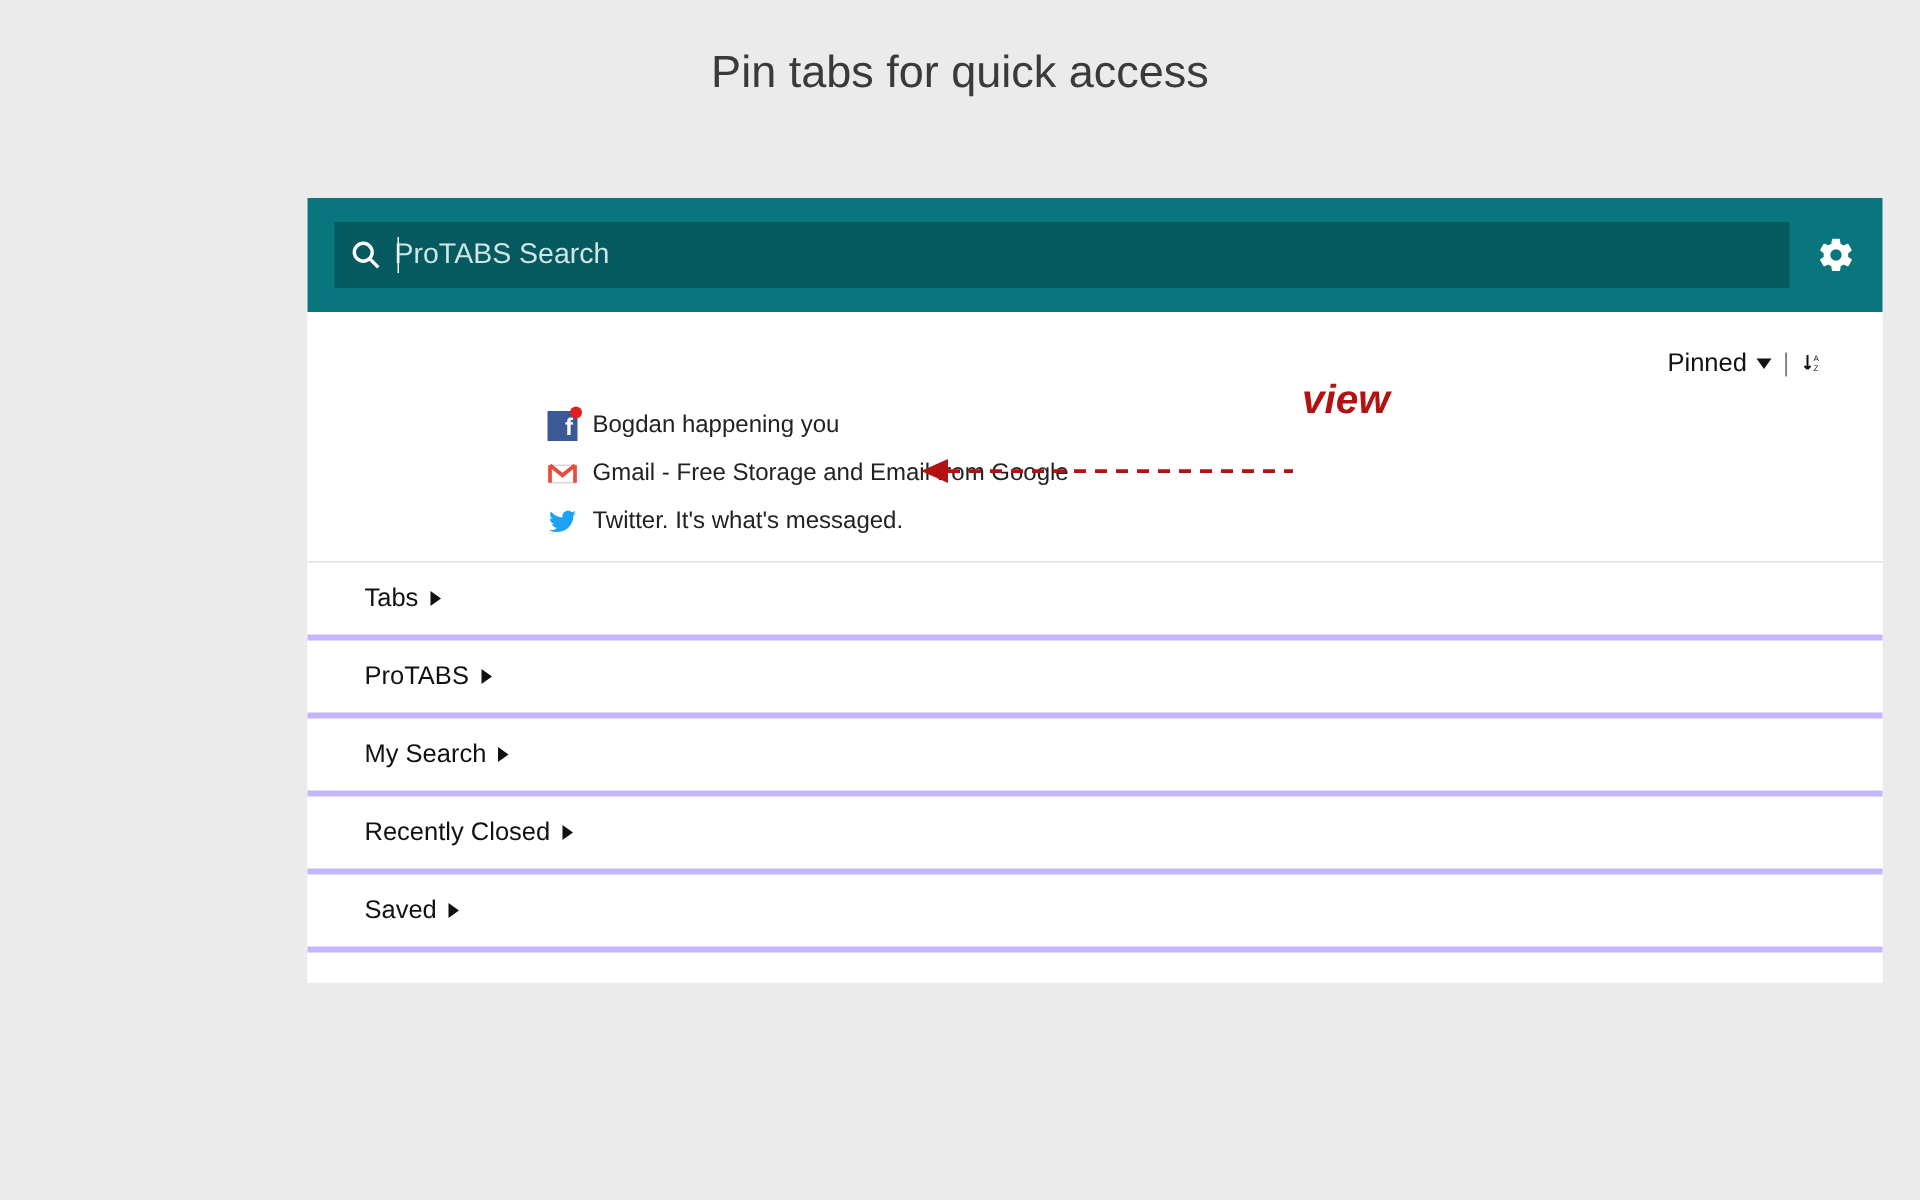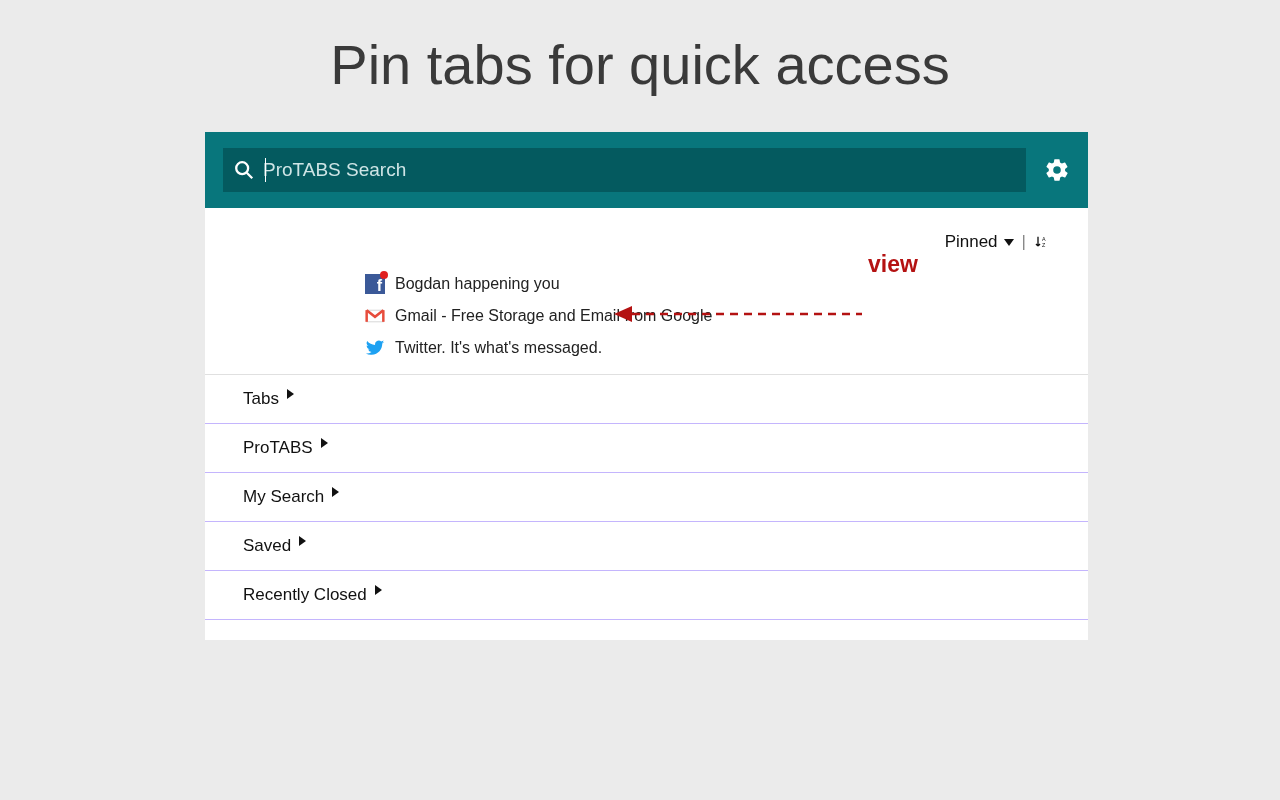--- a/index.html
+++ b/index.html
@@ -6,30 +6,30 @@
   body {
     background: #ebebeb;
     font-family: "Segoe UI", Arial, sans-serif;
     width: 1280px;
     height: 800px;
     overflow: hidden;
     position: relative;
   }
   .page-title {
     text-align: center;
-    font-size: 56px;
+    font-size: 30px;
     font-weight: 300;
     color: #3a3a3a;
     margin-top: 32px;
   }
   .app-window {
     position: absolute;
     left: 205px;
     top: 132px;
-    width: 883px;
+    width: 1050px;
     background: #fff;
   }
   .header-bar {
     background: #08767c;
     padding: 16px 18px;
     display: flex;
     align-items: center;
     gap: 18px;
   }
   .search-box {
@@ -160,33 +160,34 @@
     align-items: center;
     justify-content: center;
   }
   .twitter-icon {
     color: #1da1f2;
   }
   .collapsed-section {
     padding: 14px 38px;
     font-size: 17px;
     color: #111;
-    border-bottom: 1px solid #c4b5fd;
+    border-bottom: 4px solid #c4b5fd;
     cursor: pointer;
     display: flex;
-    align-items: flex-start;
+    align-items: center;
   }
   .annotation {
     position: absolute;
     color: #b41212;
     font-weight: 600;
-    font-size: 23px;
+    font-size: 27px;
     line-height: 1.15;
     text-align: left;
     pointer-events: none;
+    font-style: italic;
   }
   .annotation-text {
     position: absolute;
     left: 868px;
     top: 251px;
     width: 160px;
   }
   .arrow-svg {
     position: absolute;
     left: 612px;
@@ -266,25 +267,25 @@
     </div>
     <div class="collapsed-section">
       <span class="section-label">ProTABS</span>
       <span class="caret-right"></span>
     </div>
     <div class="collapsed-section">
       <span class="section-label">My Search</span>
       <span class="caret-right"></span>
     </div>
     <div class="collapsed-section">
+      <span class="section-label">Recently Closed</span>
+      <span class="caret-right"></span>
+    </div>
+    <div class="collapsed-section">
       <span class="section-label">Saved</span>
-      <span class="caret-right"></span>
-    </div>
-    <div class="collapsed-section">
-      <span class="section-label">Recently Closed</span>
       <span class="caret-right"></span>
     </div>
 
   </div>
 </div>
 
 <svg class="arrow-svg" viewBox="0 0 260 24">
   <line x1="20" y1="12" x2="250" y2="12" stroke="#b41212" stroke-width="2.5" stroke-dasharray="8 6"></line>
   <polygon points="2,12 20,4 20,20" fill="#b41212"></polygon>
 </svg>

